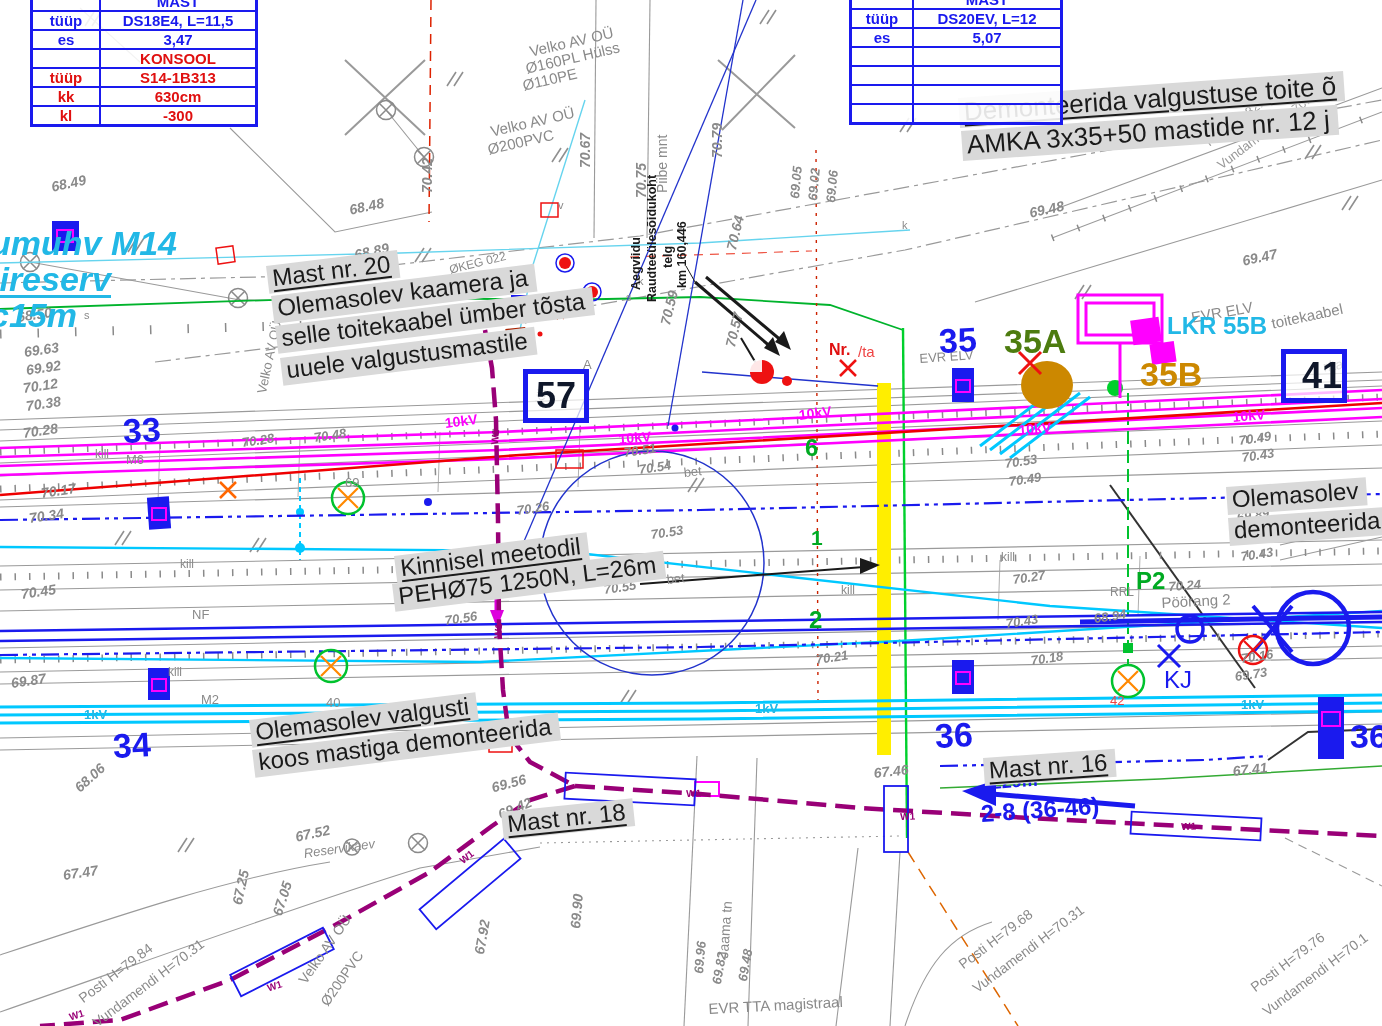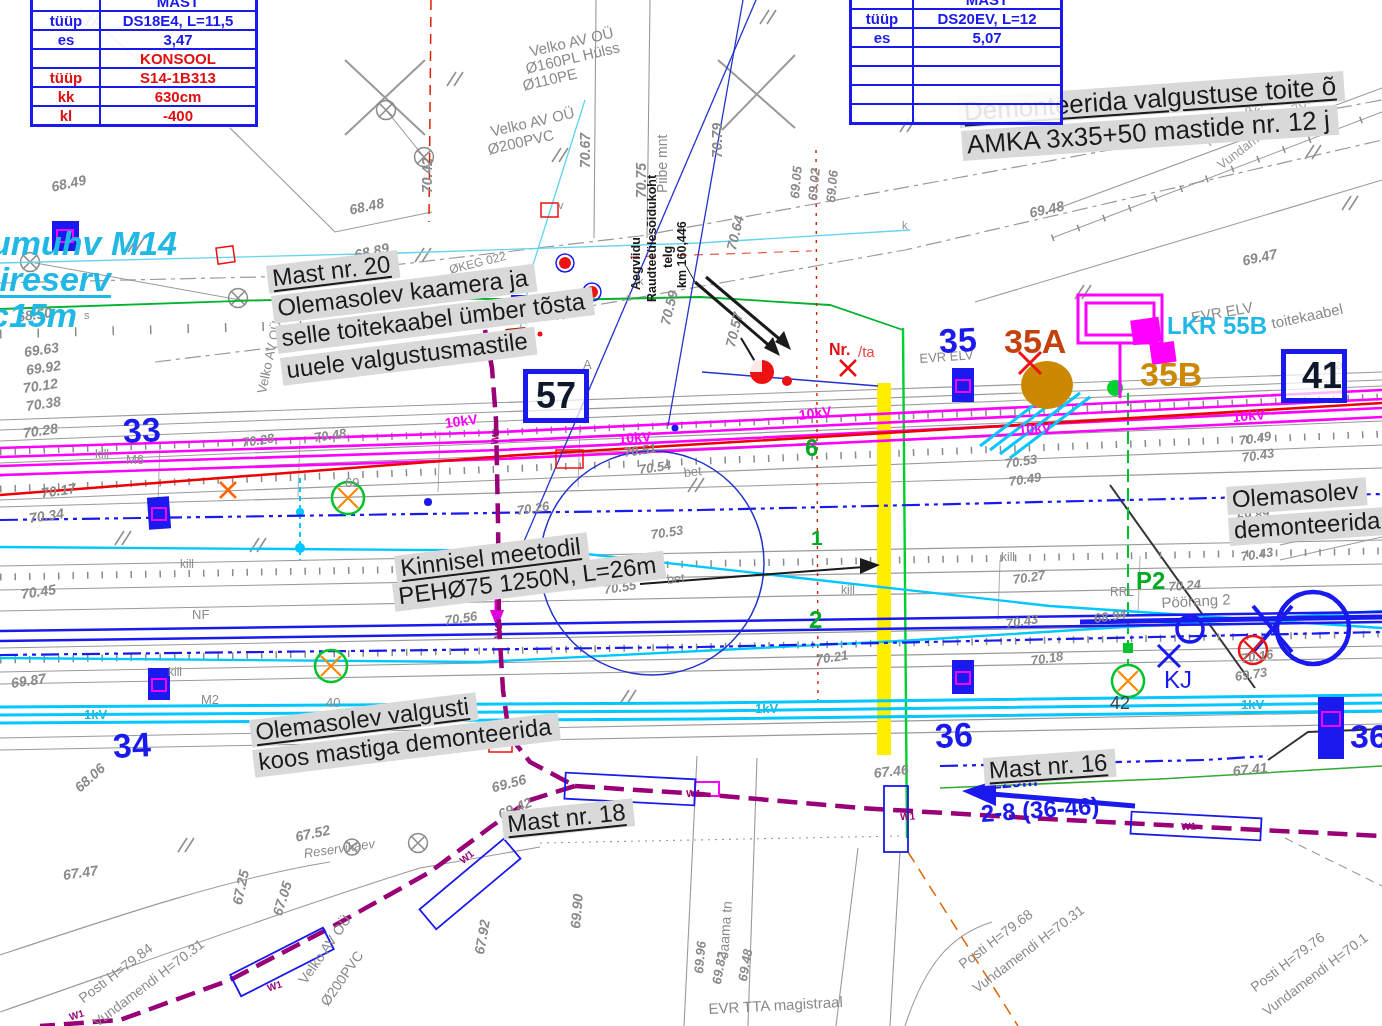--- a/index.html
+++ b/index.html
@@ -370,21 +370,21 @@
     <div class="lbl" style="left: 192px; top: 608px; color: rgb(138, 138, 138); font-size: 13px;">NF</div>
     <div class="lbl" style="left: 583px; top: 358px; color: rgb(138, 138, 138); font-size: 13px;">A</div>
     <div class="lbl" style="left: 683px; top: 466px; transform: rotate(-6deg); color: rgb(138, 138, 138); font-size: 13px;">bet</div>
     <div class="lbl" style="left: 666px; top: 573px; transform: rotate(-6deg); color: rgb(138, 138, 138); font-size: 13px;">bet</div>
     <div class="lbl" style="left: 95px; top: 448px; color: rgb(138, 138, 138); font-size: 12px;">kill</div>
     <div class="lbl" style="left: 180px; top: 558px; color: rgb(138, 138, 138); font-size: 12px;">kill</div>
     <div class="lbl" style="left: 168px; top: 666px; color: rgb(138, 138, 138); font-size: 12px;">kill</div>
     <div class="lbl" style="left: 841px; top: 584px; color: rgb(138, 138, 138); font-size: 12px;">kill</div>
     <div class="lbl" style="left: 534px; top: 402px; transform: rotate(-80deg); color: rgb(138, 138, 138); font-size: 12px;">kill</div>
     <div class="lbl" style="left: 1001px; top: 551px; color: rgb(138, 138, 138); font-size: 12px;">kill</div>
-    <div class="lbl" style="left: 1110px; top: 694px; color: #404040; font-size: 18px;">42</div>
+    <div class="lbl" style="left: 1110px; top: 694px; color: #ef4444; font-size: 13px;">42</div>
     <div class="lbl" style="left: 326px; top: 696px; color: rgb(138, 138, 138); font-size: 13px;">40</div>
     <div class="lbl" style="left: 345px; top: 476px; color: rgb(138, 138, 138); font-size: 13px;">69</div>
     <div class="lbl" style="left: 84px; top: 310px; color: rgb(138, 138, 138); font-size: 11px;">s</div>
     <div class="lbl" style="left: 352px; top: 292px; color: rgb(138, 138, 138); font-size: 11px;">s</div>
     <div class="lbl" style="left: 626px; top: 292px; color: rgb(138, 138, 138); font-size: 11px;">s</div>
     <div class="lbl" style="left: 283px; top: 268px; color: rgb(138, 138, 138); font-size: 11px;">v</div>
     <div class="lbl" style="left: 558px; top: 200px; color: rgb(138, 138, 138); font-size: 11px;">v</div>
     <div class="lbl" style="left: 373px; top: 314px; color: rgb(138, 138, 138); font-size: 11px;">k</div>
     <div class="lbl" style="left: 638px; top: 276px; color: rgb(138, 138, 138); font-size: 11px;">k</div>
     <div class="lbl" style="left: 902px; top: 220px; color: rgb(138, 138, 138); font-size: 11px;">k</div>
@@ -401,21 +401,21 @@
     <div class="lbl" style="left: 662px; top: 268px; transform: rotate(-90deg); color: rgb(26, 26, 26); font-size: 12.5px; font-weight: 700;">telg</div>
     <div class="lbl" style="left: 676px; top: 288px; transform: rotate(-90deg); color: rgb(26, 26, 26); font-size: 12.5px; font-weight: 700;">km 160,446</div>
     <div class="lbl" style="left: -10px; top: 226px; color: rgb(34, 184, 230); font-size: 34px; font-weight: 700; font-style: italic;">umuhv  M14</div>
     <div class="lbl" style="left: -10px; top: 262px; color: rgb(34, 184, 230); font-size: 34px; font-weight: 700; font-style: italic; text-decoration: underline;">lireserv</div>
     <div class="lbl" style="left: -10px; top: 298px; color: rgb(34, 184, 230); font-size: 34px; font-weight: 700; font-style: italic;">c15m</div>
     <div class="lbl" style="left: 122px; top: 414px; transform: rotate(-3deg); color: rgb(26, 26, 238); font-size: 34px; font-weight: 700;">33</div>
     <div class="lbl" style="left: 112px; top: 729px; transform: rotate(-3deg); color: rgb(26, 26, 238); font-size: 34px; font-weight: 700;">34</div>
     <div class="lbl" style="left: 938px; top: 324px; transform: rotate(-3deg); color: rgb(26, 26, 238); font-size: 34px; font-weight: 700;">35</div>
     <div class="lbl" style="left: 934px; top: 719px; transform: rotate(-3deg); color: rgb(26, 26, 238); font-size: 34px; font-weight: 700;">36</div>
     <div class="lbl" style="left: 1350px; top: 719px; color: rgb(26, 26, 238); font-size: 34px; font-weight: 700;">36</div>
-    <div class="lbl" style="left: 1004px; top: 324px; color: #c2410c; font-size: 34px; font-weight: 700;">35A</div>
+    <div class="lbl" style="left: 1004px; top: 324px; color: #4d7c0f; font-size: 34px; font-weight: 700;">35A</div>
     <div class="lbl" style="left: 1140px; top: 357px; color: rgb(204, 136, 0); font-size: 34px; font-weight: 700;">35B</div>
     <div class="lbl" style="left: 1167px; top: 314px; color: rgb(34, 184, 230); font-size: 24px; font-weight: 700;">LKR 55B</div>
     <div class="lbl" style="left: 805px; top: 436px; color: rgb(0, 170, 34); font-size: 24px; font-weight: 700;">6</div>
     <div class="lbl" style="left: 811px; top: 527px; color: rgb(0, 170, 34); font-size: 21px; font-weight: 700;">1</div>
     <div class="lbl" style="left: 809px; top: 608px; color: rgb(0, 170, 34); font-size: 24px; font-weight: 700;">2</div>
     <div class="lbl" style="left: 1136px; top: 569px; color: rgb(0, 170, 34); font-size: 24px; font-weight: 700;">P2</div>
     <div class="lbl" style="left: 1164px; top: 668px; color: rgb(26, 26, 238); font-size: 24px; font-weight: 400;">KJ</div>
     <div class="lbl" style="left: 991px; top: 774px; transform: rotate(-4deg); color: rgb(26, 26, 238); font-size: 18px; font-weight: 700;">229m</div>
     <div class="lbl" style="left: 980px; top: 802px; transform: rotate(-4deg); color: rgb(26, 26, 238); font-size: 24px; font-weight: 700;">2-8 (36-46)</div>
     <div class="lbl" style="left: 444px; top: 416px; transform: rotate(-7deg); color: rgb(255, 0, 255); font-size: 14px; font-weight: 700;">10kV</div>
@@ -483,21 +483,21 @@
       <tr style="color: rgb(224, 16, 16);">
       <td class="k">tüüp</td>
       <td class="v">S14-1B313</td>
     </tr>
       <tr style="color: rgb(224, 16, 16);">
       <td class="k">kk</td>
       <td class="v">630cm</td>
     </tr>
       <tr style="color: rgb(224, 16, 16);">
       <td class="k">kl</td>
-      <td class="v">-400</td>
+      <td class="v">-300</td>
     </tr>
     </tbody>
 </table>
 
 <table class="ptable" id="table-right" style="left:849px;top:-12px;">
   <tbody>
 
   <tr style="color: rgb(26, 26, 238);">
       <td class="k"></td>
       <td class="v">MAST</td>

